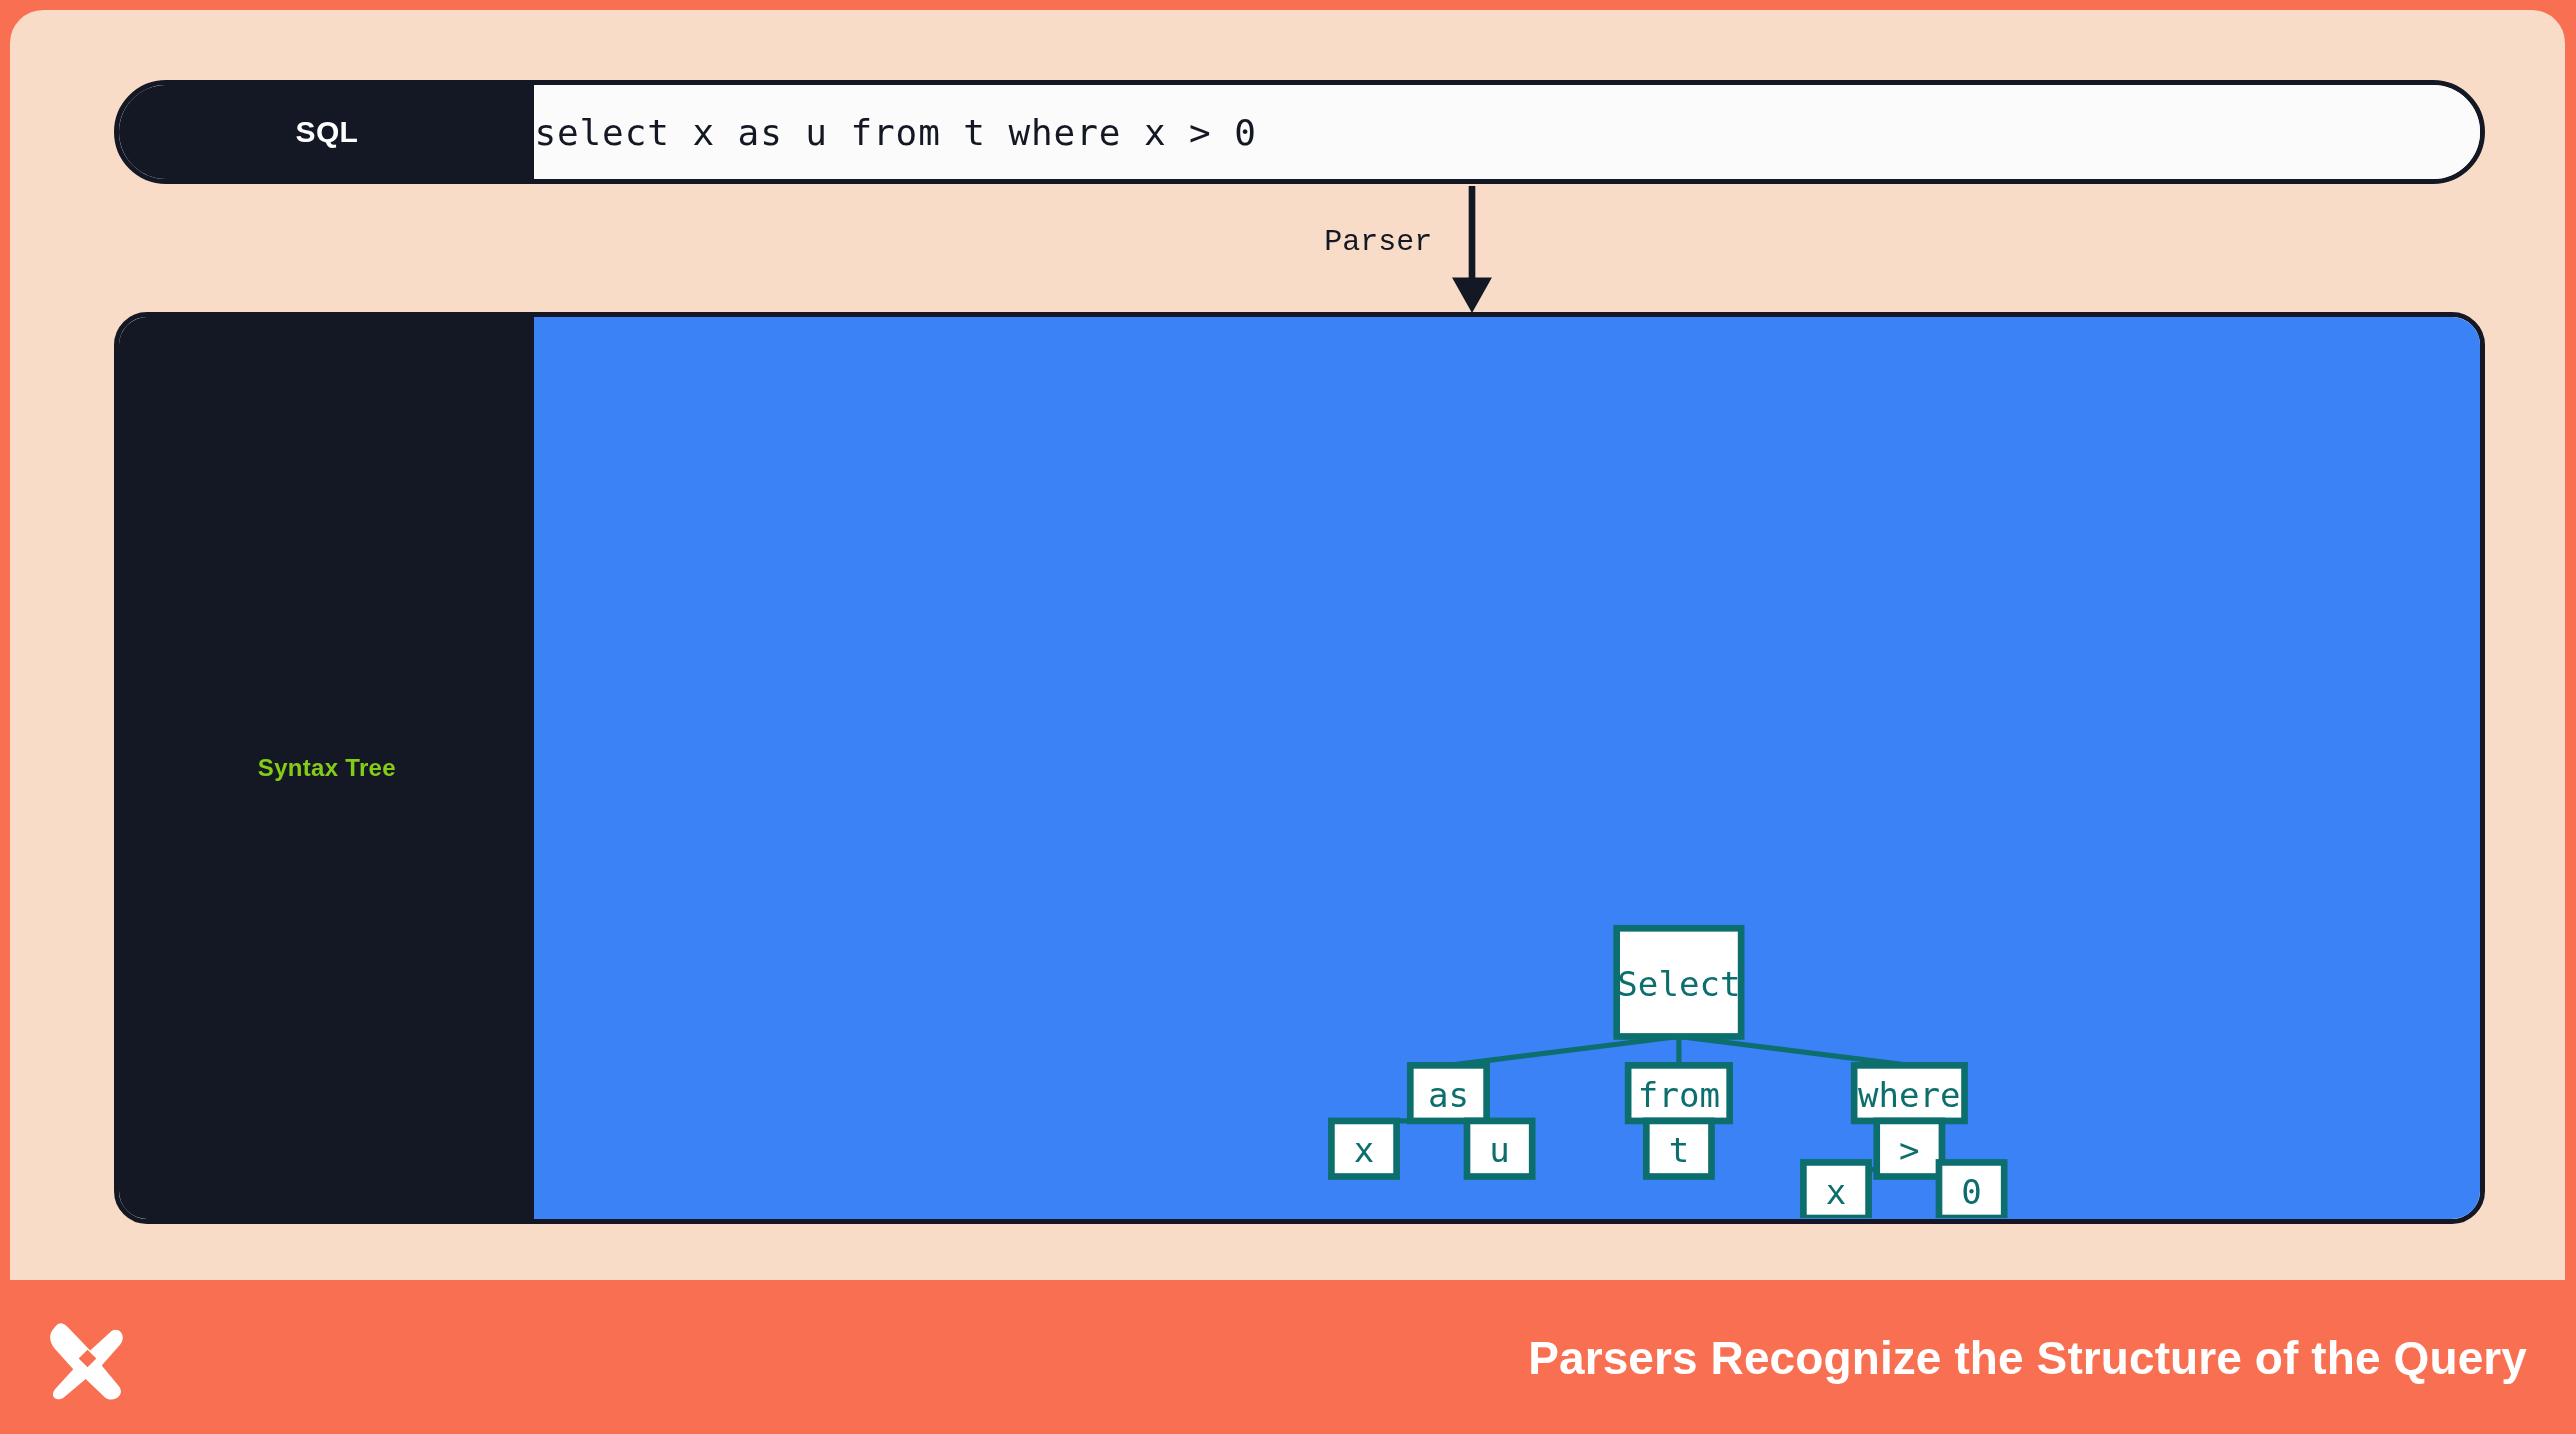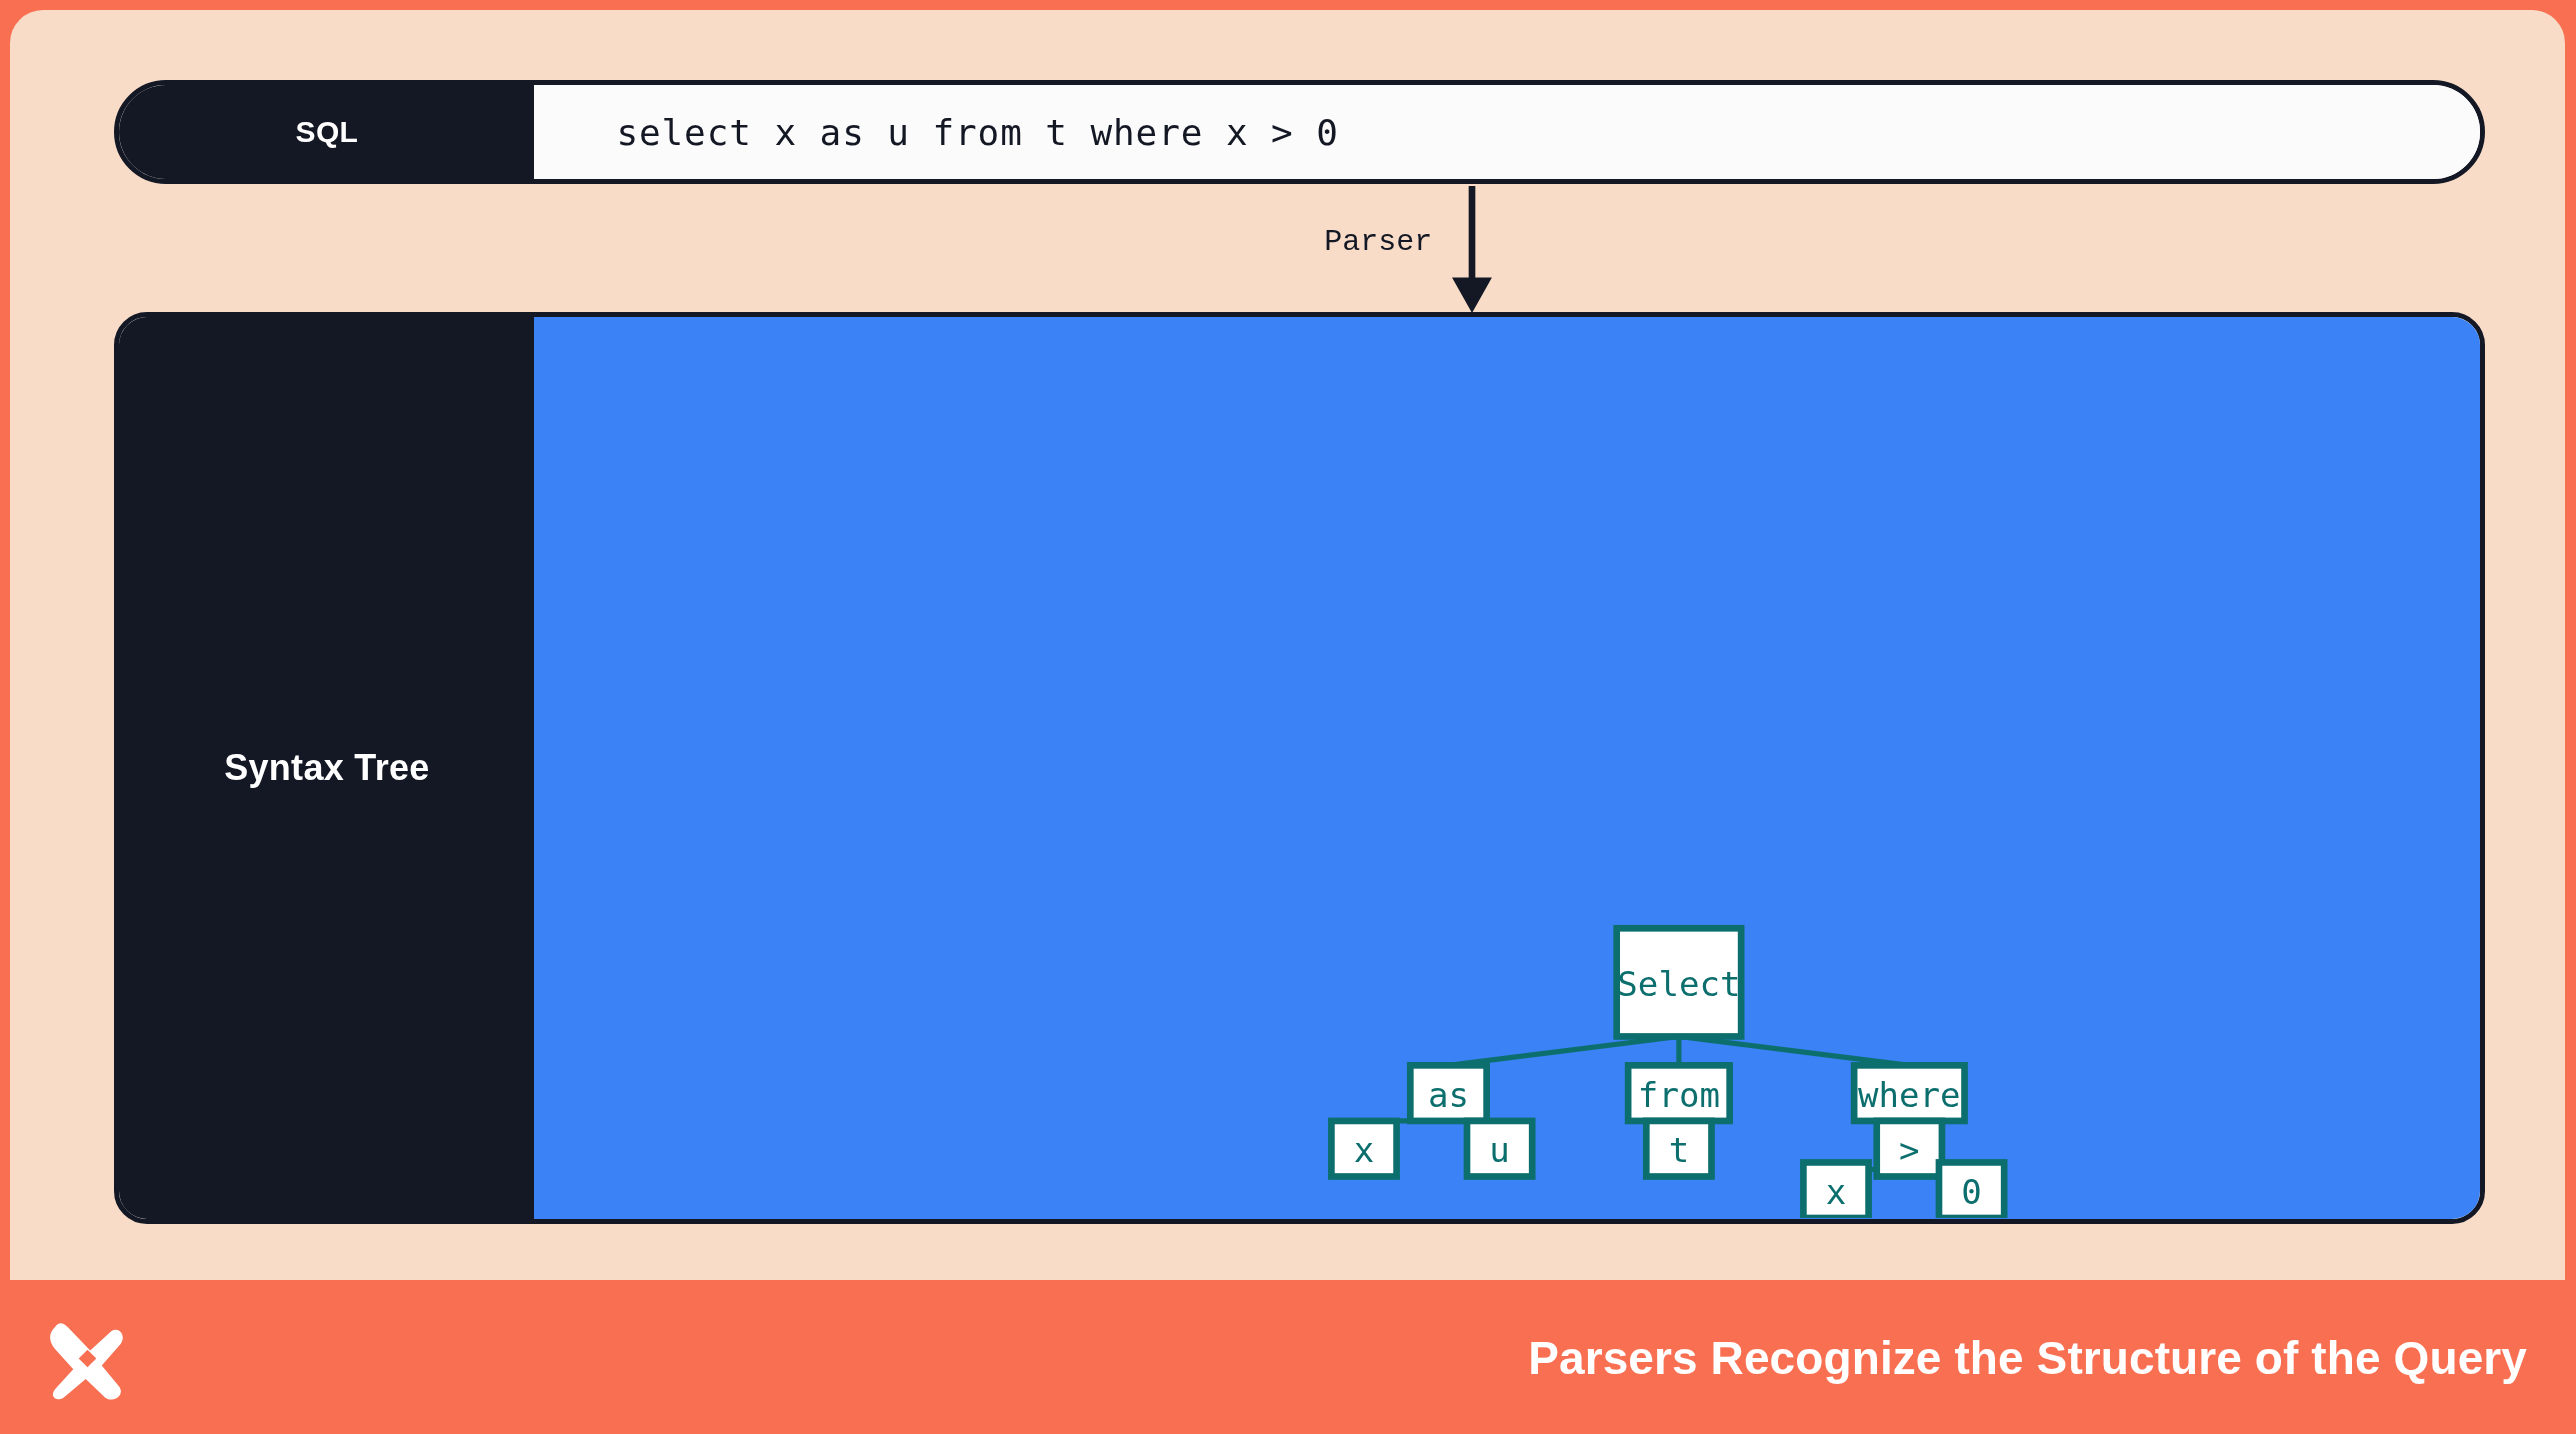--- a/index.html
+++ b/index.html
@@ -55,21 +55,20 @@
     font-size: 30px;
     font-weight: 700;
     letter-spacing: 0.3px;
   }
   #sql-value {
     flex: 1 1 auto;
     background: #fbfbfb;
     color: #141824;
     display: flex;
     align-items: center;
-    padding-left: 82px;
     font-family: "DejaVu Sans Mono", monospace;
     font-size: 36px;
     letter-spacing: 0.9px;
     white-space: pre;
   }
 
   
   #parser-wrap {
     position: absolute;
     left: 1252px;
@@ -101,25 +100,25 @@
     border-radius: 33px;
     box-sizing: border-box;
     display: flex;
     align-items: stretch;
     overflow: hidden;
   }
   #tree-label {
     width: 415px;
     flex: 0 0 415px;
     background: #141824;
-    color: #ffffff;
+    color: #84cc16;
     display: flex;
     align-items: center;
     justify-content: center;
-    font-size: 36px;
+    font-size: 24px;
     font-weight: 700;
     letter-spacing: 0.3px;
   }
   #tree-canvas-wrap {
     flex: 1 1 auto;
     position: relative;
     background: #3b82f6;
   }
   #tree-svg { position: absolute; left: 0; top: 0; }
 

